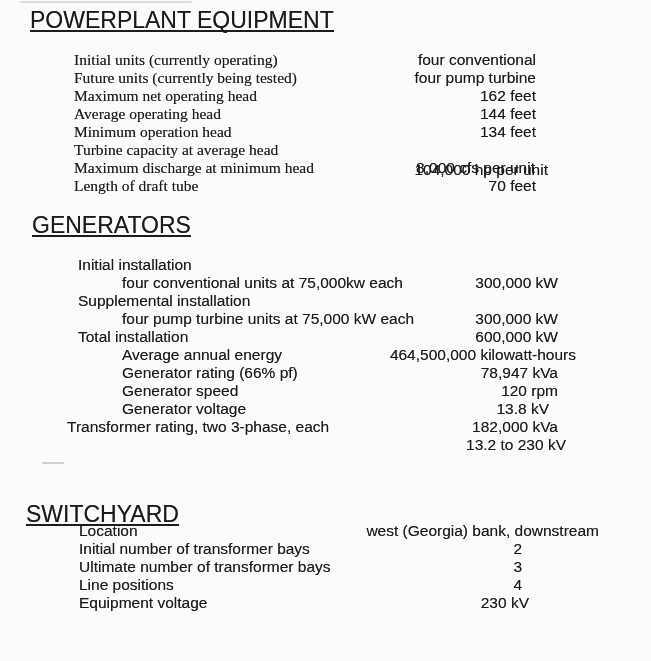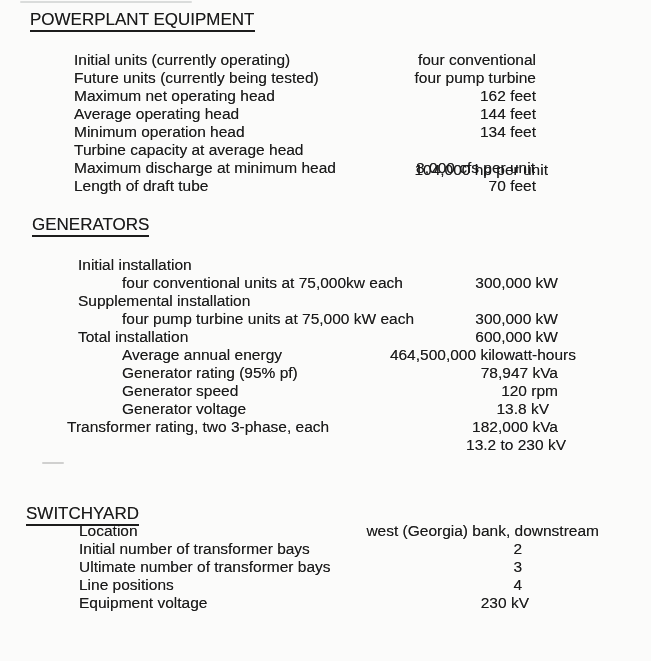--- a/index.html
+++ b/index.html
@@ -10,35 +10,35 @@
     overflow:hidden;
   }
   .page{
     position:relative;width:651px;height:661px;
     color:#1a1a1a;
     font-size:15.5px;line-height:18px;
     text-shadow:0 0 0.6px rgba(25,25,25,0.55);
   }
   .heading{
     position:absolute;
-    font-size:17px;line-height:20px;
+    font-size:23px;line-height:20px;
     border-bottom:2px solid #1c1c1c;
     white-space:nowrap;
   }
   #h1{top:10px;left:30px;}
   #h2{top:215px;left:32px;}
   #h3{top:504px;left:26px;}
   .rows{position:absolute;left:0;right:0;}
   #s1-rows{top:51px;}
   #s2-rows{top:256px;}
   #s3-rows{top:522px;}
   .row{position:relative;height:18px;}
   .lab,.val{position:absolute;white-space:nowrap;top:0;}
   
-  #s1-rows .lab{left:74px;}
+  #s1-rows .lab{left:74px;font-family:Liberation Serif, serif;}
   #s2-rows .l1 .lab{left:78px;}
   #s2-rows .l2 .lab{left:122px;}
   #s2-rows .tight .lab{left:67px;}
   #s3-rows .lab{left:79px;}
   
   #s1-rows .val{right:115px;}
   #s1-rows .r6 .val{right:103px;margin-top:20px;}
   #s1-rows .r7 .val{right:116px;}
   #s2-rows .val{right:93px;}
   #s2-rows .r6 .val{right:75px;}
@@ -123,21 +123,21 @@
     </div>
     <div class="row r5 l1">
       <span class="lab">Total installation</span>
       <span class="val">600,000 kW</span>
     </div>
     <div class="row r6 l2">
       <span class="lab">Average annual energy</span>
       <span class="val">464,500,000 kilowatt-hours</span>
     </div>
     <div class="row r7 l2">
-      <span class="lab">Generator rating (95% pf)</span>
+      <span class="lab">Generator rating (66% pf)</span>
       <span class="val">78,947 kVa</span>
     </div>
     <div class="row r8 l2">
       <span class="lab">Generator speed</span>
       <span class="val">120 rpm</span>
     </div>
     <div class="row r9 l2">
       <span class="lab">Generator voltage</span>
       <span class="val">13.8 kV</span>
     </div>

